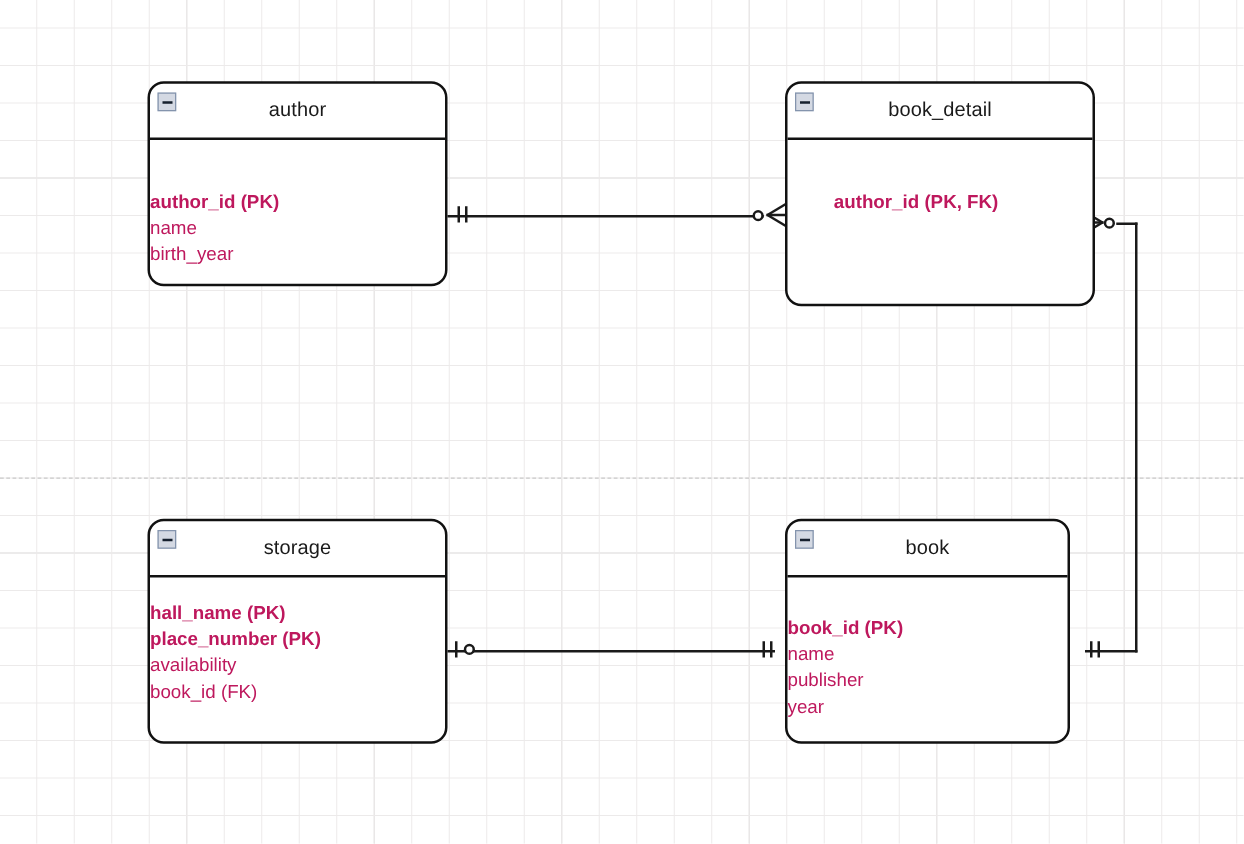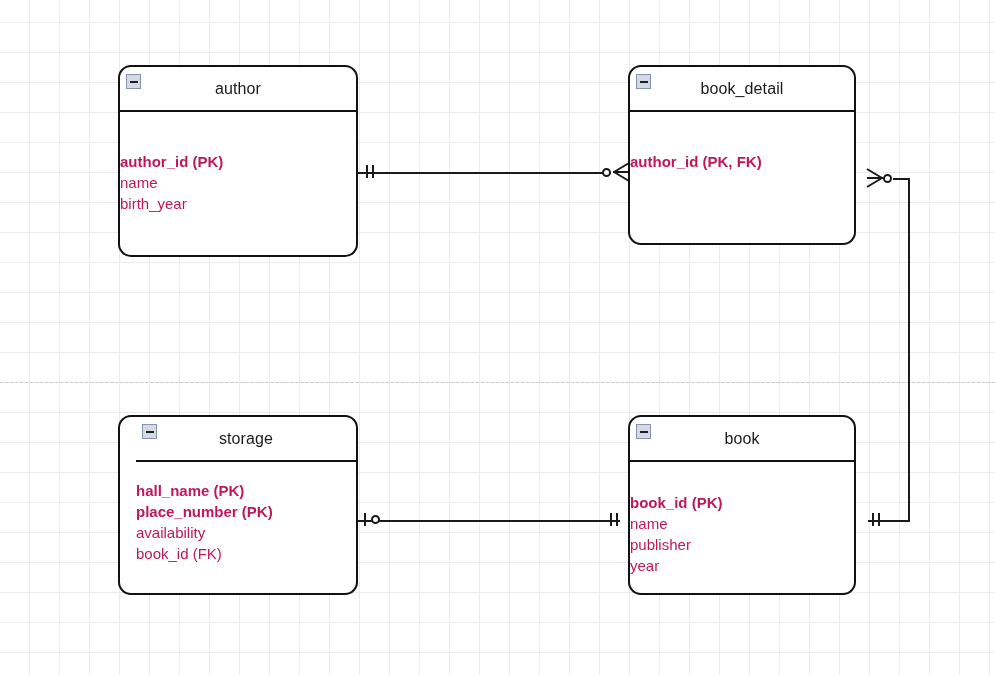--- a/index.html
+++ b/index.html
@@ -188,51 +188,51 @@
   <div class="glyph" style="left:364px; top:513px; width:22px; height:14px;">
     <div class="tick" style="left:0px; top:0px;"></div>
     <div class="circle" style="left:7px; top:2px;"></div>
   </div>
 
   <div class="glyph" style="left:610px; top:513px; width:14px; height:14px;">
     <div class="tick" style="left:0px; top:0px;"></div>
     <div class="tick" style="left:6px; top:0px;"></div>
   </div>
 
-  <div class="entity" style="left:118px; top:65px; width:240px; height:192px;">
+  <div class="entity" style="left:118px; top:65px; width:240px; height:164px;">
     <div class="entity-header">
       <div class="collapse-btn">
           <span></span>
         </div>
       <div class="entity-title">author</div>
     </div>
     <div class="entity-body">
       <div class="attr-list" style="top:39px;">
         <div class="attr pk">author_id (PK)</div>
         <div class="attr">name</div>
         <div class="attr">birth_year</div>
       </div>
     </div>
   </div>
 
-  <div class="entity" style="left:628px; top:65px; width:228px; height:180px;">
+  <div class="entity" style="left:628px; top:65px; width:248px; height:180px;">
     <div class="entity-header">
       <div class="collapse-btn">
           <span></span>
         </div>
       <div class="entity-title">book_detail</div>
     </div>
     <div class="entity-body">
-      <div class="attr-list" style="top:39px;">
+      <div class="attr-list" style="top:39px;margin-left:37px;">
         <div class="attr pk">author_id (PK, FK)</div>
       </div>
     </div>
   </div>
 
-  <div class="entity" style="left:118px; top:415px; width:240px; height:180px;padding-left:16px;">
+  <div class="entity" style="left:118px; top:415px; width:240px; height:180px;">
     <div class="entity-header">
       <div class="collapse-btn">
           <span></span>
         </div>
       <div class="entity-title">storage</div>
     </div>
     <div class="entity-body">
       <div class="attr-list" style="top:18px;">
         <div class="attr pk">hall_name (PK)</div>
         <div class="attr pk">place_number (PK)</div>

